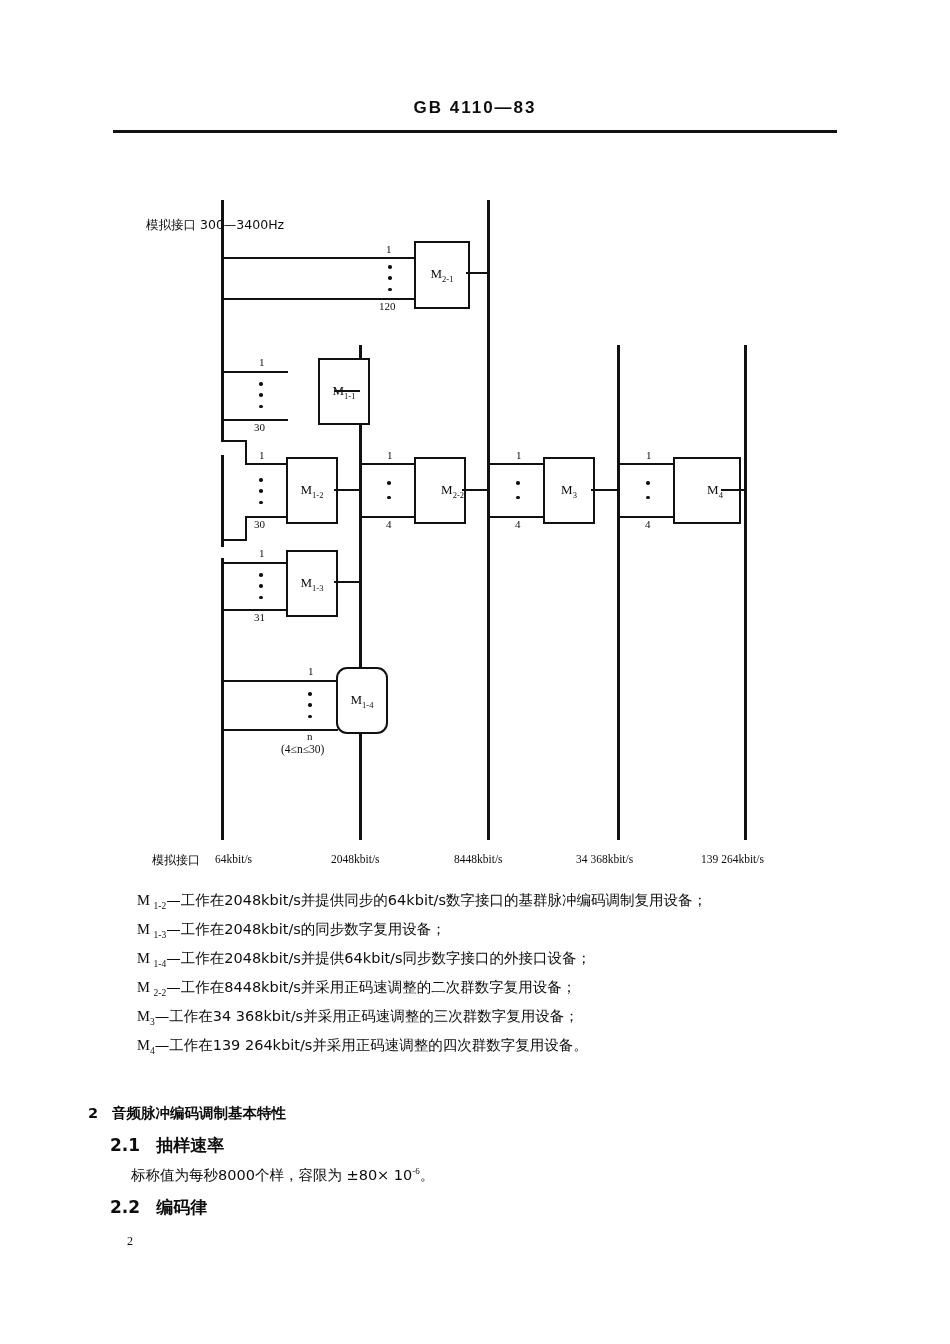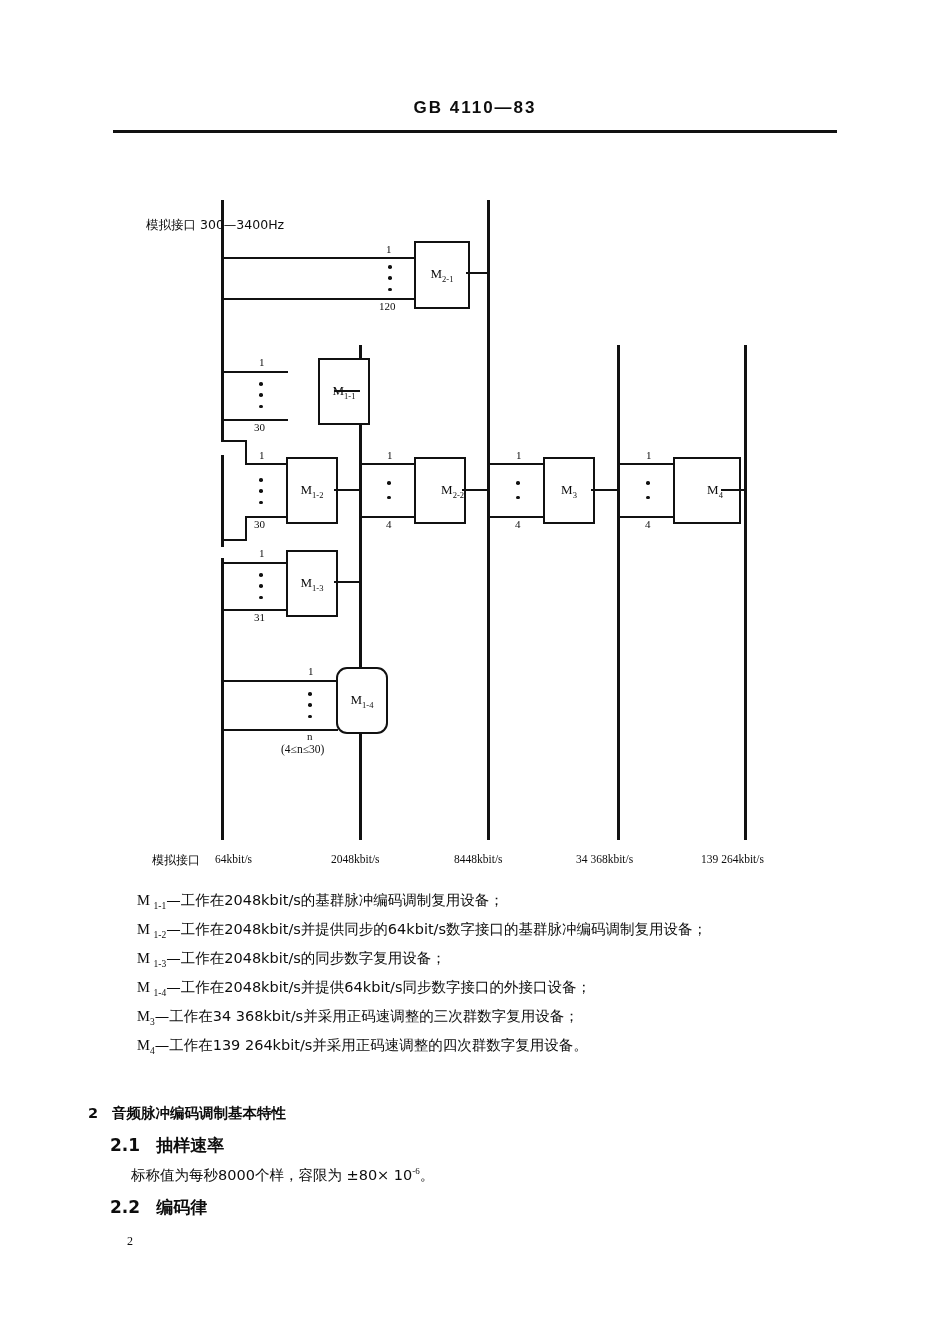--- a/index.html
+++ b/index.html
@@ -312,30 +312,30 @@
   <div class="digital-iface">模拟接口</div>
   <div class="rate-label" style="left:215px;">64kbit/s</div>
   <div class="rate-label" style="left:331px;">2048kbit/s</div>
   <div class="rate-label" style="left:454px;">8448kbit/s</div>
   <div class="rate-label" style="left:576px;">34 368kbit/s</div>
   <div class="rate-label" style="left:701px;">139 264kbit/s</div>
 </div>
 
 <div class="legend">
   <div>
-    <span class="m">M&nbsp;<sub>1-1</sub></span><span>—工作在2048kbit/s的基群脉冲编码调制复用设备；</span>
-  </div>
-  <div>
     <span class="m">M&nbsp;<sub>1-2</sub></span><span>—工作在2048kbit/s并提供同步的64kbit/s数字接口的基群脉冲编码调制复用设备；</span>
   </div>
   <div>
     <span class="m">M&nbsp;<sub>1-3</sub></span><span>—工作在2048kbit/s的同步数字复用设备；</span>
   </div>
   <div>
     <span class="m">M&nbsp;<sub>1-4</sub></span><span>—工作在2048kbit/s并提供64kbit/s同步数字接口的外接口设备；</span>
+  </div>
+  <div>
+    <span class="m">M&nbsp;<sub>2-2</sub></span><span>—工作在8448kbit/s并采用正码速调整的二次群数字复用设备；</span>
   </div>
   <div>
     <span class="m">M<sub>3</sub></span><span>—工作在34 368kbit/s并采用正码速调整的三次群数字复用设备；</span>
   </div>
   <div>
     <span class="m">M<sub>4</sub></span><span>—工作在139 264kbit/s并采用正码速调整的四次群数字复用设备。</span>
   </div>
 </div>
 
 <div class="sec-h1">

